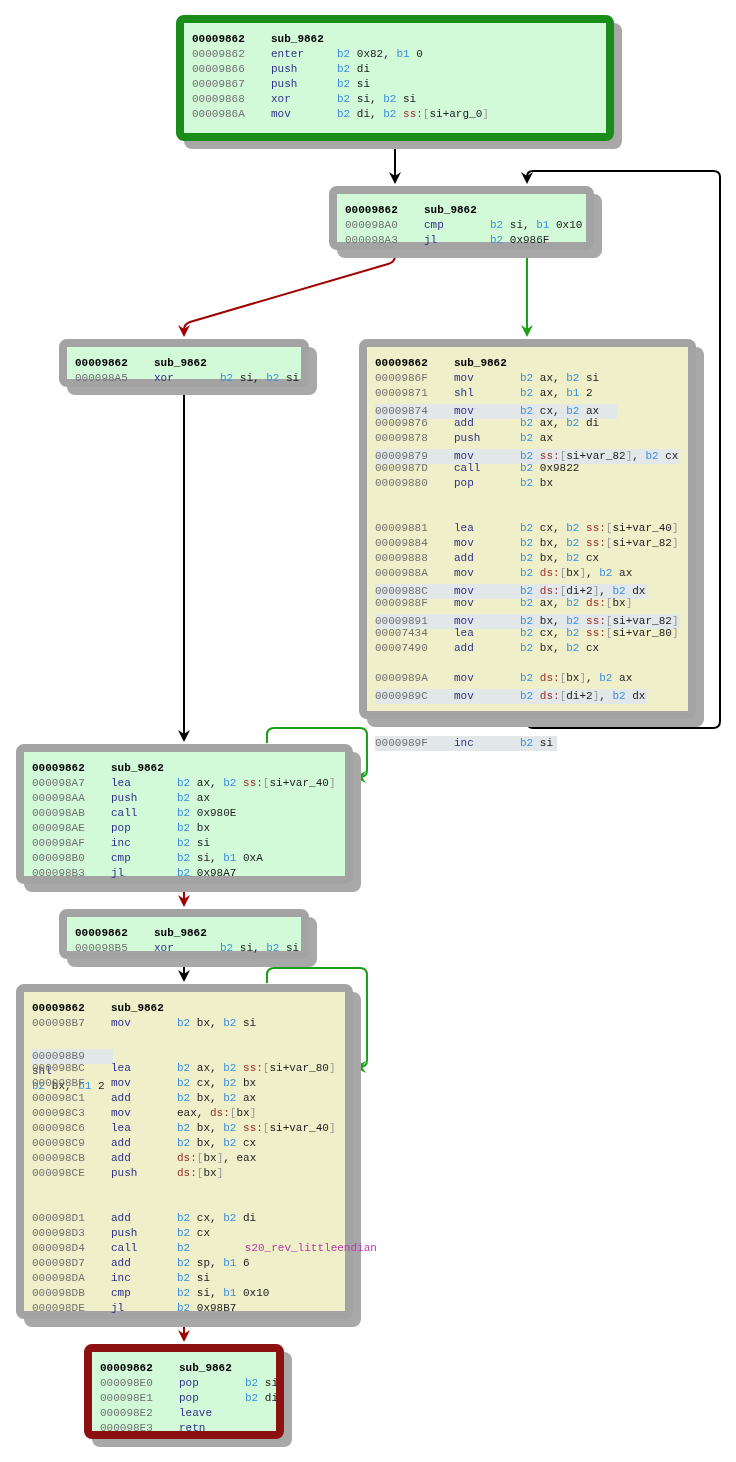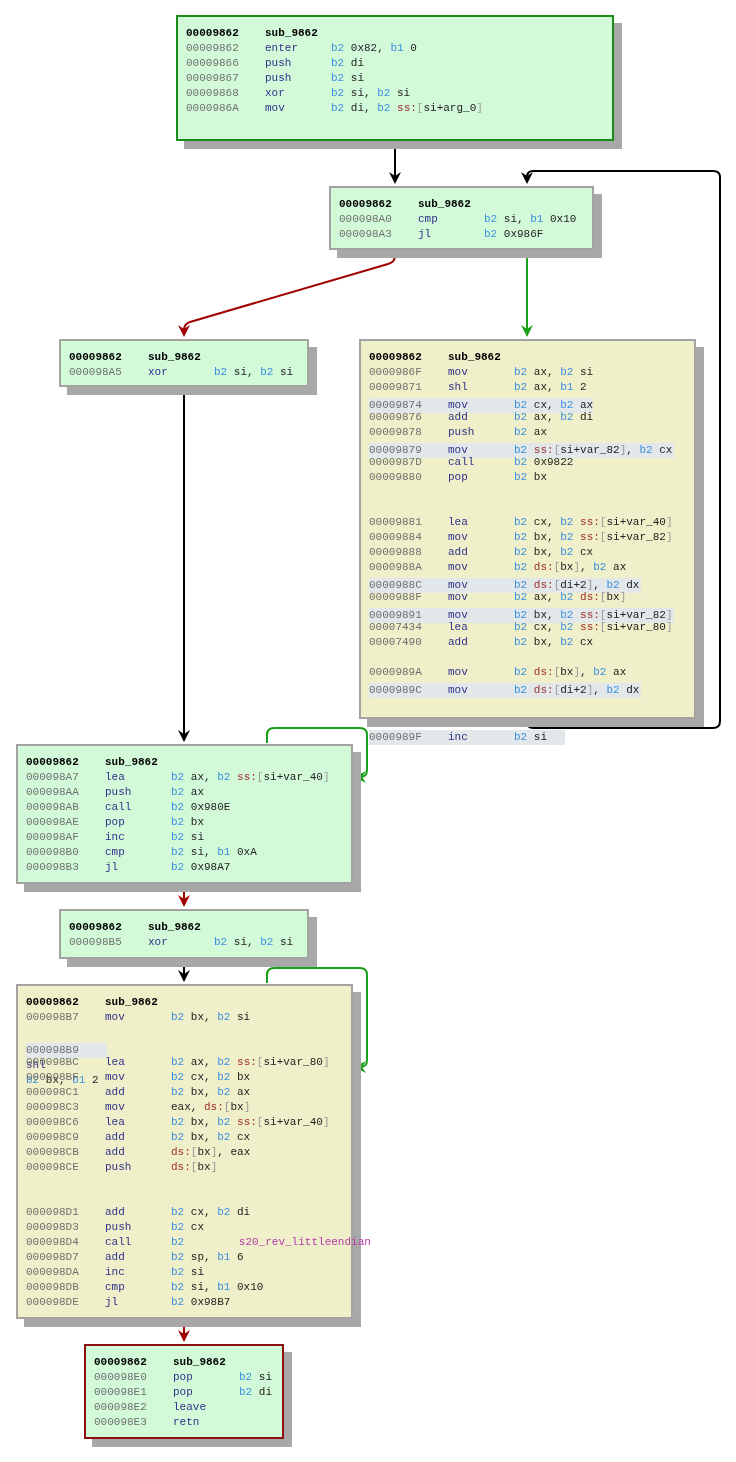--- a/index.html
+++ b/index.html
@@ -1,19 +1,19 @@
 <!DOCTYPE html>
 <html><head>
 <meta charset="utf-8">
 <style>
   html, body { margin:0; padding:0; background:#ffffff; }
   body { width:736px; height:1462px; position:relative; overflow:hidden;
          font-family:"Liberation Mono","DejaVu Sans Mono",monospace; }
   svg.edges { position:absolute; left:0; top:0; width:736px; height:1462px; z-index:1; }
-  .block { position:absolute; box-sizing:border-box; border:2px solid #a3a3a3; border-radius:0;
+  .block { position:absolute; box-sizing:border-box; border:8px solid #a3a3a3; border-radius:8px;
            box-shadow:8px 8px 0 #a8a8a8; padding:9px 0 0 8px; z-index:2; }
   .block.green { background:#d2fad9; }
   .block.yellow { background:#efefca; }
   .block.b-green { border-color:#1a8c1a; }
   .block.b-red { border-color:#8c1010; }
   .line { height:15px; line-height:15px; font-size:11px; white-space:pre; position:relative; display:flex; }
   .line.hl { background:#e2e7ea; }
   .addr { width:79px; color:#707070; flex:none; }
   .mn { width:66px; color:#30308a; flex:none; }
   .ops { color:#222; }
@@ -100,41 +100,41 @@
     <div class="line"><span class="addr">000098A3</span><span class="mn">jl</span><span class="ops"><span class="t-b">b2</span><span class="t-n"> 0x986F</span></span></div>
   </div>
 <div class="block green" style="left:59px;top:339px;width:250px;height:48px;">
     <div class="line hdr"><span class="addr">00009862</span><span class="mn">sub_9862</span></div>
     <div class="line"><span class="addr">000098A5</span><span class="mn">xor</span><span class="ops"><span class="t-b">b2</span><span class="t-n"> si, </span><span class="t-b">b2</span><span class="t-n"> si</span></span></div>
   </div>
 <div class="block yellow" style="left:359px;top:339px;width:337px;height:380px;">
     <div class="line hdr"><span class="addr">00009862</span><span class="mn">sub_9862</span></div>
     <div class="line"><span class="addr">0000986F</span><span class="mn">mov</span><span class="ops"><span class="t-b">b2</span><span class="t-n"> ax, </span><span class="t-b">b2</span><span class="t-n"> si</span></span></div>
     <div class="line"><span class="addr">00009871</span><span class="mn">shl</span><span class="ops"><span class="t-b">b2</span><span class="t-n"> ax, </span><span class="t-b">b1</span><span class="t-n"> 2</span></span></div>
-    <div style="height: 15px;"><div class="line hl" style="display: inline-flex; padding-right: 0;"><span class="addr">00009874</span><span class="mn">mov</span><span class="ops"><span class="t-b">b2</span><span class="t-n"> cx, </span><span class="t-b">b2</span><span class="t-n"> ax</span></span></div></div>
+    <div style="height: 15px;"><div class="line hl" style="display: inline-flex; padding-right: 18px;"><span class="addr">00009874</span><span class="mn">mov</span><span class="ops"><span class="t-b">b2</span><span class="t-n"> cx, </span><span class="t-b">b2</span><span class="t-n"> ax</span></span></div></div>
     <div class="line"><span class="addr">00009876</span><span class="mn">add</span><span class="ops"><span class="t-b">b2</span><span class="t-n"> ax, </span><span class="t-b">b2</span><span class="t-n"> di</span></span></div>
     <div class="line"><span class="addr">00009878</span><span class="mn">push</span><span class="ops"><span class="t-b">b2</span><span class="t-n"> ax</span></span></div>
     <div style="height: 15px;"><div class="line hl" style="display: inline-flex; padding-right: 2px;"><span class="addr">00009879</span><span class="mn">mov</span><span class="ops"><span class="t-b">b2</span><span class="t-n"> </span><span class="t-seg">ss:</span><span class="t-br">[</span><span class="t-n">si+var_82</span><span class="t-br">]</span><span class="t-n">, </span><span class="t-b">b2</span><span class="t-n"> cx</span></span></div></div>
     <div class="line"><span class="addr">0000987D</span><span class="mn">call</span><span class="ops"><span class="t-b">b2</span><span class="t-n"> 0x9822</span></span></div>
     <div class="line"><span class="addr">00009880</span><span class="mn">pop</span><span class="ops"><span class="t-b">b2</span><span class="t-n"> bx</span></span></div>
     <div class="blank"></div>
     <div class="blank"></div>
     <div class="line"><span class="addr">00009881</span><span class="mn">lea</span><span class="ops"><span class="t-b">b2</span><span class="t-n"> cx, </span><span class="t-b">b2</span><span class="t-n"> </span><span class="t-seg">ss:</span><span class="t-br">[</span><span class="t-n">si+var_40</span><span class="t-br">]</span></span></div>
     <div class="line"><span class="addr">00009884</span><span class="mn">mov</span><span class="ops"><span class="t-b">b2</span><span class="t-n"> bx, </span><span class="t-b">b2</span><span class="t-n"> </span><span class="t-seg">ss:</span><span class="t-br">[</span><span class="t-n">si+var_82</span><span class="t-br">]</span></span></div>
     <div class="line"><span class="addr">00009888</span><span class="mn">add</span><span class="ops"><span class="t-b">b2</span><span class="t-n"> bx, </span><span class="t-b">b2</span><span class="t-n"> cx</span></span></div>
     <div class="line"><span class="addr">0000988A</span><span class="mn">mov</span><span class="ops"><span class="t-b">b2</span><span class="t-n"> </span><span class="t-seg">ds:</span><span class="t-br">[</span><span class="t-n">bx</span><span class="t-br">]</span><span class="t-n">, </span><span class="t-b">b2</span><span class="t-n"> ax</span></span></div>
     <div style="height: 15px;"><div class="line hl" style="display: inline-flex; padding-right: 2px;"><span class="addr">0000988C</span><span class="mn">mov</span><span class="ops"><span class="t-b">b2</span><span class="t-n"> </span><span class="t-seg">ds:</span><span class="t-br">[</span><span class="t-n">di+2</span><span class="t-br">]</span><span class="t-n">, </span><span class="t-b">b2</span><span class="t-n"> dx</span></span></div></div>
     <div class="line"><span class="addr">0000988F</span><span class="mn">mov</span><span class="ops"><span class="t-b">b2</span><span class="t-n"> ax, </span><span class="t-b">b2</span><span class="t-n"> </span><span class="t-seg">ds:</span><span class="t-br">[</span><span class="t-n">bx</span><span class="t-br">]</span></span></div>
     <div style="height: 15px;"><div class="line hl" style="display: inline-flex; padding-right: 2px;"><span class="addr">00009891</span><span class="mn">mov</span><span class="ops"><span class="t-b">b2</span><span class="t-n"> bx, </span><span class="t-b">b2</span><span class="t-n"> </span><span class="t-seg">ss:</span><span class="t-br">[</span><span class="t-n">si+var_82</span><span class="t-br">]</span></span></div></div>
     <div class="line"><span class="addr">00007434</span><span class="mn">lea</span><span class="ops"><span class="t-b">b2</span><span class="t-n"> cx, </span><span class="t-b">b2</span><span class="t-n"> </span><span class="t-seg">ss:</span><span class="t-br">[</span><span class="t-n">si+var_80</span><span class="t-br">]</span></span></div>
     <div class="line"><span class="addr">00007490</span><span class="mn">add</span><span class="ops"><span class="t-b">b2</span><span class="t-n"> bx, </span><span class="t-b">b2</span><span class="t-n"> cx</span></span></div>
     <div class="blank"></div>
     <div class="line"><span class="addr">0000989A</span><span class="mn">mov</span><span class="ops"><span class="t-b">b2</span><span class="t-n"> </span><span class="t-seg">ds:</span><span class="t-br">[</span><span class="t-n">bx</span><span class="t-br">]</span><span class="t-n">, </span><span class="t-b">b2</span><span class="t-n"> ax</span></span></div>
     <div style="height: 15px;"><div class="line hl" style="display: inline-flex; padding-right: 2px;"><span class="addr">0000989C</span><span class="mn">mov</span><span class="ops"><span class="t-b">b2</span><span class="t-n"> </span><span class="t-seg">ds:</span><span class="t-br">[</span><span class="t-n">di+2</span><span class="t-br">]</span><span class="t-n">, </span><span class="t-b">b2</span><span class="t-n"> dx</span></span></div></div>
-    <div style="height: 15px;"><div class="line hl" style="display: inline-flex; padding-right: 18px; margin-top: 35px;"><span class="addr">0000989F</span><span class="mn">inc</span><span class="ops"><span class="t-b">b2</span><span class="t-n"> si</span></span></div></div>
+    <div style="height: 15px;"><div class="line hl" style="display: inline-flex; padding-right: 4px; margin-top: 35px;"><span class="addr">0000989F</span><span class="mn">inc</span><span class="ops"><span class="t-b">b2</span><span class="t-n"> si</span></span></div></div>
   </div>
 <div class="block green" style="left:16px;top:744px;width:337px;height:140px;">
     <div class="line hdr"><span class="addr">00009862</span><span class="mn">sub_9862</span></div>
     <div class="line"><span class="addr">000098A7</span><span class="mn">lea</span><span class="ops"><span class="t-b">b2</span><span class="t-n"> ax, </span><span class="t-b">b2</span><span class="t-n"> </span><span class="t-seg">ss:</span><span class="t-br">[</span><span class="t-n">si+var_40</span><span class="t-br">]</span></span></div>
     <div class="line"><span class="addr">000098AA</span><span class="mn">push</span><span class="ops"><span class="t-b">b2</span><span class="t-n"> ax</span></span></div>
     <div class="line"><span class="addr">000098AB</span><span class="mn">call</span><span class="ops"><span class="t-b">b2</span><span class="t-n"> 0x980E</span></span></div>
     <div class="line"><span class="addr">000098AE</span><span class="mn">pop</span><span class="ops"><span class="t-b">b2</span><span class="t-n"> bx</span></span></div>
     <div class="line"><span class="addr">000098AF</span><span class="mn">inc</span><span class="ops"><span class="t-b">b2</span><span class="t-n"> si</span></span></div>
     <div class="line"><span class="addr">000098B0</span><span class="mn">cmp</span><span class="ops"><span class="t-b">b2</span><span class="t-n"> si, </span><span class="t-b">b1</span><span class="t-n"> 0xA</span></span></div>
     <div class="line"><span class="addr">000098B3</span><span class="mn">jl</span><span class="ops"><span class="t-b">b2</span><span class="t-n"> 0x98A7</span></span></div>

